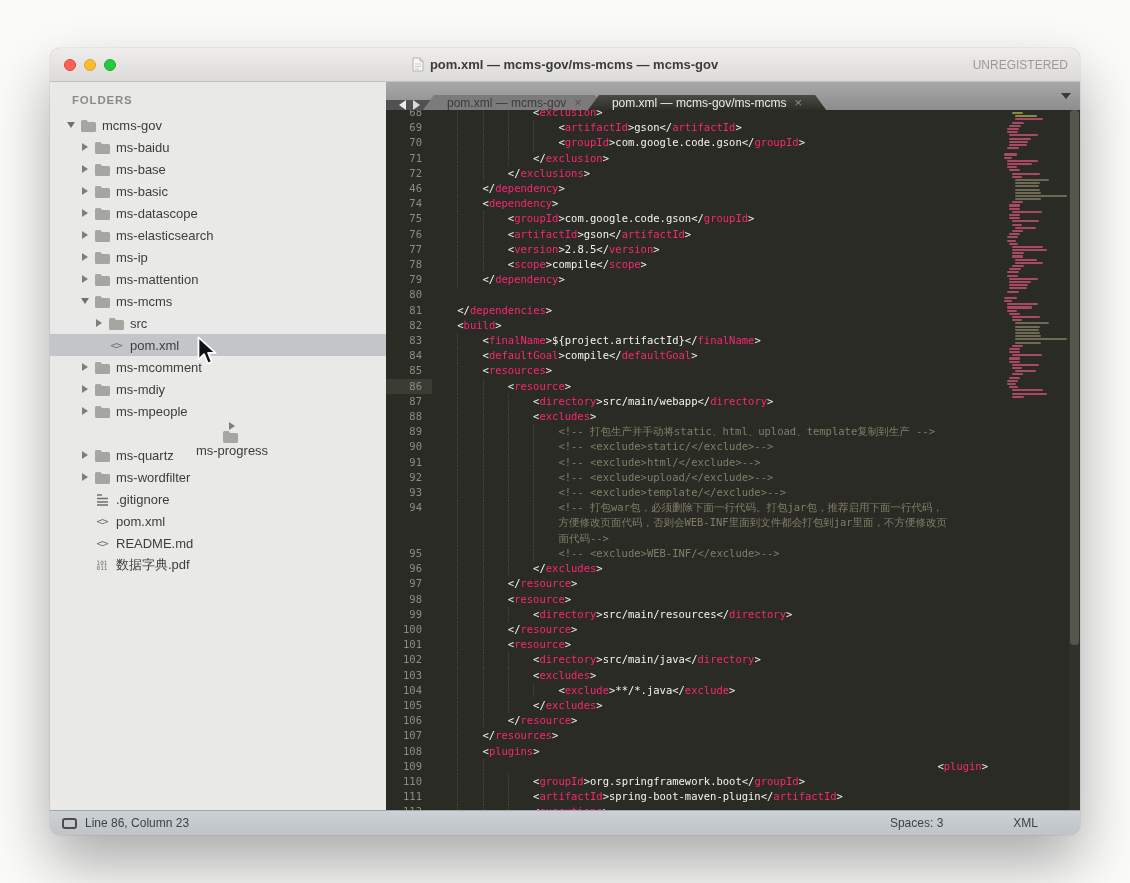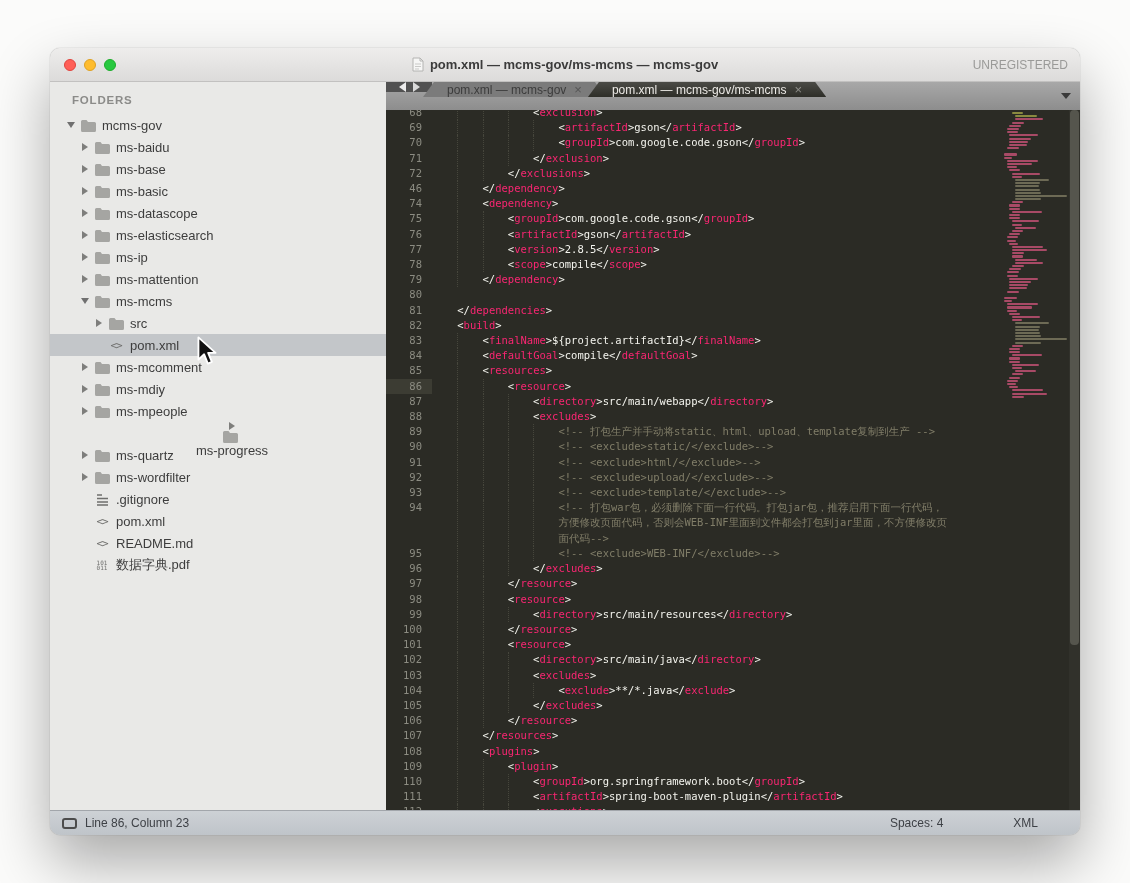--- a/index.html
+++ b/index.html
@@ -34,21 +34,21 @@
   .tree-item.selected { background:#c3c6c9; }
   .disclosure { width:14px; flex:none; display:flex; justify-content:center; }
   .tri-right { width:0; height:0; border-left:6px solid #7e7e7c; border-top:4px solid transparent; border-bottom:4px solid transparent; }
   .tri-down  { width:0; height:0; border-top:6px solid #707070; border-left:4px solid transparent; border-right:4px solid transparent; }
   .t-icon { width:20px; flex:none; display:flex; justify-content:center; align-items:center; margin-right:4px; }
   .fi-code { font-family:"DejaVu Sans Mono",monospace; font-size:11px; color:#6f6f6d; letter-spacing:-1px; }
   .fi-bin  { font-family:"DejaVu Sans Mono",monospace; font-size:6px; line-height:5px; color:#6f6f6d; text-align:center; }
 
   
   .editor { flex:1; display:flex; flex-direction:column; min-width:0; }
-  .tabbar { height:28px; flex:none; display:flex; align-items:flex-start; position:relative;
+  .tabbar { height:28px; flex:none; display:flex; align-items:flex-end; position:relative;
     background:linear-gradient(#a8a8a8,#8d8d8d); }
   .tab-nav { width:46px; flex:none; background:#515151; display:flex; align-items:center;
     justify-content:center; gap:7px; }
   .arr-left  { width:0; height:0; border-right:7px solid #ececec; border-top:5px solid transparent; border-bottom:5px solid transparent; }
   .arr-right { width:0; height:0; border-left:7px solid #dadada; border-top:5px solid transparent; border-bottom:5px solid transparent; }
   #tabs { display:flex; align-items:stretch; }
   .tab { position:relative; display:flex; align-items:center; gap:8px; padding:0 24px;
     font-size:12px; color:#3c3c3c; background:#7b7b7b; margin:0 -9px;
     clip-path:polygon(0 100%, 11px 0, calc(100% - 11px) 0, 100% 100%); }
   .tab .x { font-size:13px; color:#565656; }
@@ -516,21 +516,21 @@
             <div class="code-row">
               <div class="gutter">107</div>
               <div class="lt" style="padding-left: 50.56px;"><span class="guide" style="left: 25.28px;"></span><span class="lc">&lt;/<span class="tok-t">resources</span>&gt;</span></div>
             </div>
             <div class="code-row">
               <div class="gutter">108</div>
               <div class="lt" style="padding-left: 50.56px;"><span class="guide" style="left: 25.28px;"></span><span class="lc">&lt;<span class="tok-t">plugins</span>&gt;</span></div>
             </div>
             <div class="code-row">
               <div class="gutter">109</div>
-              <div class="lt" style="padding-left: 75.84px;"><span class="guide" style="left: 25.28px;"></span><span class="guide" style="left: 50.56px;"></span><span class="lc">&lt;<span class="tok-t">plugin</span>&gt;</span></div>
+              <div class="lt" style="padding-left: 75.84px; text-align: right;"><span class="guide" style="left: 25.28px;"></span><span class="guide" style="left: 50.56px;"></span><span class="lc">&lt;<span class="tok-t">plugin</span>&gt;</span></div>
             </div>
             <div class="code-row">
               <div class="gutter">110</div>
               <div class="lt" style="padding-left: 101.12px;"><span class="guide" style="left: 25.28px;"></span><span class="guide" style="left: 50.56px;"></span><span class="guide" style="left: 75.84px;"></span><span class="lc">&lt;<span class="tok-t">groupId</span>&gt;org.springframework.boot&lt;/<span class="tok-t">groupId</span>&gt;</span></div>
             </div>
             <div class="code-row">
               <div class="gutter">111</div>
               <div class="lt" style="padding-left: 101.12px;"><span class="guide" style="left: 25.28px;"></span><span class="guide" style="left: 50.56px;"></span><span class="guide" style="left: 75.84px;"></span><span class="lc">&lt;<span class="tok-t">artifactId</span>&gt;spring-boot-maven-plugin&lt;/<span class="tok-t">artifactId</span>&gt;</span></div>
             </div>
             <div class="code-row">
@@ -636,21 +636,21 @@
       </div>
     </div>
   </div>
 
   <div class="statusbar">
     <div class="sb-left">
       <span class="sb-winicon"></span>
       <span>Line 86, Column 23</span>
     </div>
     <div class="sb-right">
-      <span class="sb-spaces">Spaces: 4</span>
+      <span class="sb-spaces">Spaces: 3</span>
       <span class="sb-syntax">XML</span>
     </div>
   </div>
 </div>
 
 <svg class="cursor" width="22" height="30" viewBox="0 0 14 21">
   <path d="M1 1 L1 16.5 L5 12.8 L7.6 19.3 L10.4 18.1 L7.8 11.8 L13 11.8 Z" fill="#111" stroke="#fff" stroke-width="1.3" stroke-linejoin="round"></path>
 </svg>
 
 </body></html>

